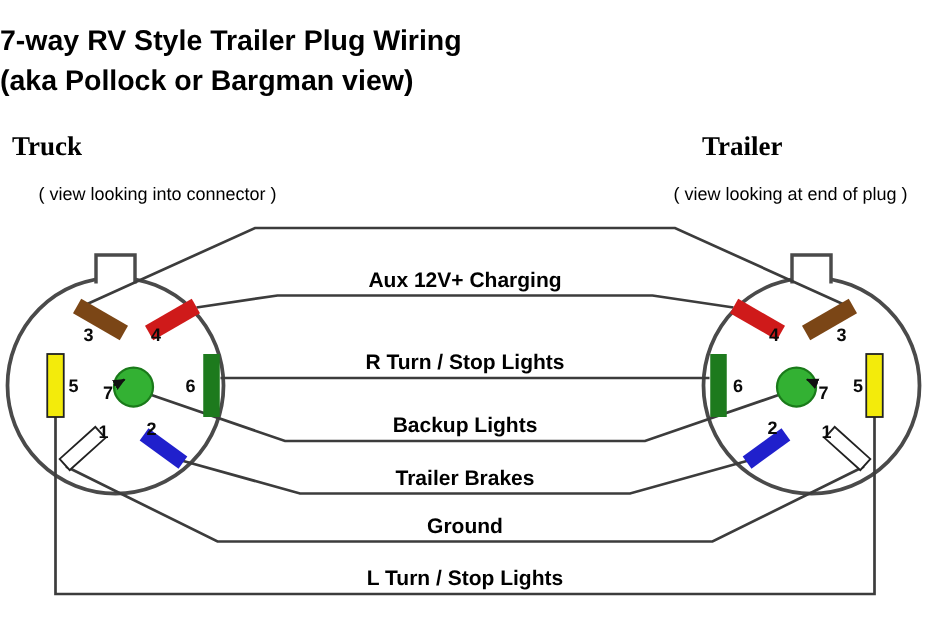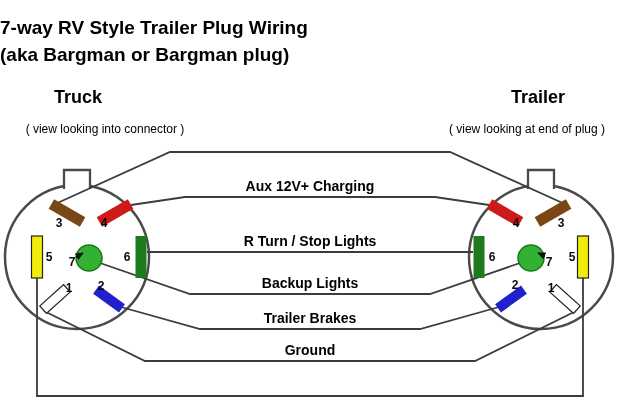--- a/index.html
+++ b/index.html
@@ -1,21 +1,21 @@
 <!DOCTYPE html>
 <html><head>
 <meta charset="utf-8">
 <style>
   html,body{margin:0;padding:0;background:#ffffff;}
   .page{position:relative;width:620px;height:420px;background:#ffffff;
         font-family:"Liberation Sans",sans-serif;overflow:hidden;color:#000;}
   .title{position:absolute;top:14px;left:0;width:620px;text-align:left;
          font-weight:bold;font-size:19px;line-height:27px;}
-  .heading{position:absolute;top:87px;width:140px;text-align:center;
-           font-weight:bold;font-size:18px;}
+  .heading{position:absolute;top:87px;width:140px;
+           font-weight:bold;font-size:18px;font-family:Liberation Serif, serif;}
   .heading-truck{left:8px;}
   .heading-trailer{left:468px;}
   .caption{position:absolute;top:122px;width:210px;text-align:center;font-size:12px;}
   .caption-truck{left:0;}
   .caption-trailer{left:422px;}
   .wire-label{position:absolute;left:160px;width:300px;text-align:center;
               font-weight:bold;font-size:14px;line-height:16px;}
   svg.diagram{position:absolute;left:0;top:0;}
   svg text{font-family:"Liberation Sans",sans-serif;font-weight:bold;font-size:12px;fill:#0a0a0a;}
 </style>
@@ -75,28 +75,29 @@
     <text x="561" y="227" text-anchor="middle">3</text>
     <text x="492" y="261" text-anchor="middle">6</text>
     <text x="572" y="261" text-anchor="middle">5</text>
     <text x="549" y="266" text-anchor="middle">7</text>
     <text x="515" y="289" text-anchor="middle">2</text>
     <text x="551" y="292" text-anchor="middle">1</text>
   </svg>
 
   <div class="title">
     <div>7-way RV Style Trailer Plug Wiring</div>
-    <div>(aka Bargman or Bargman plug)</div>
+    <div>(aka Pollock or Bargman view)</div>
   </div>
 
   <div class="heading heading-truck">Truck</div>
   <div class="heading heading-trailer">Trailer</div>
 
   <div class="caption caption-truck">( view looking into connector )</div>
   <div class="caption caption-trailer">( view looking at end of plug )</div>
 
   <div class="wire-label" style="top:178px">Aux 12V+ Charging</div>
   <div class="wire-label" style="top:233px">R Turn / Stop Lights</div>
   <div class="wire-label" style="top:275px">Backup Lights</div>
   <div class="wire-label" style="top:342px">Ground</div>
   <div class="wire-label" style="top:310px">Trailer Brakes</div>
+  <div class="wire-label" style="top:377px">L Turn / Stop Lights</div>
 
 </div>
 
 </body></html>

